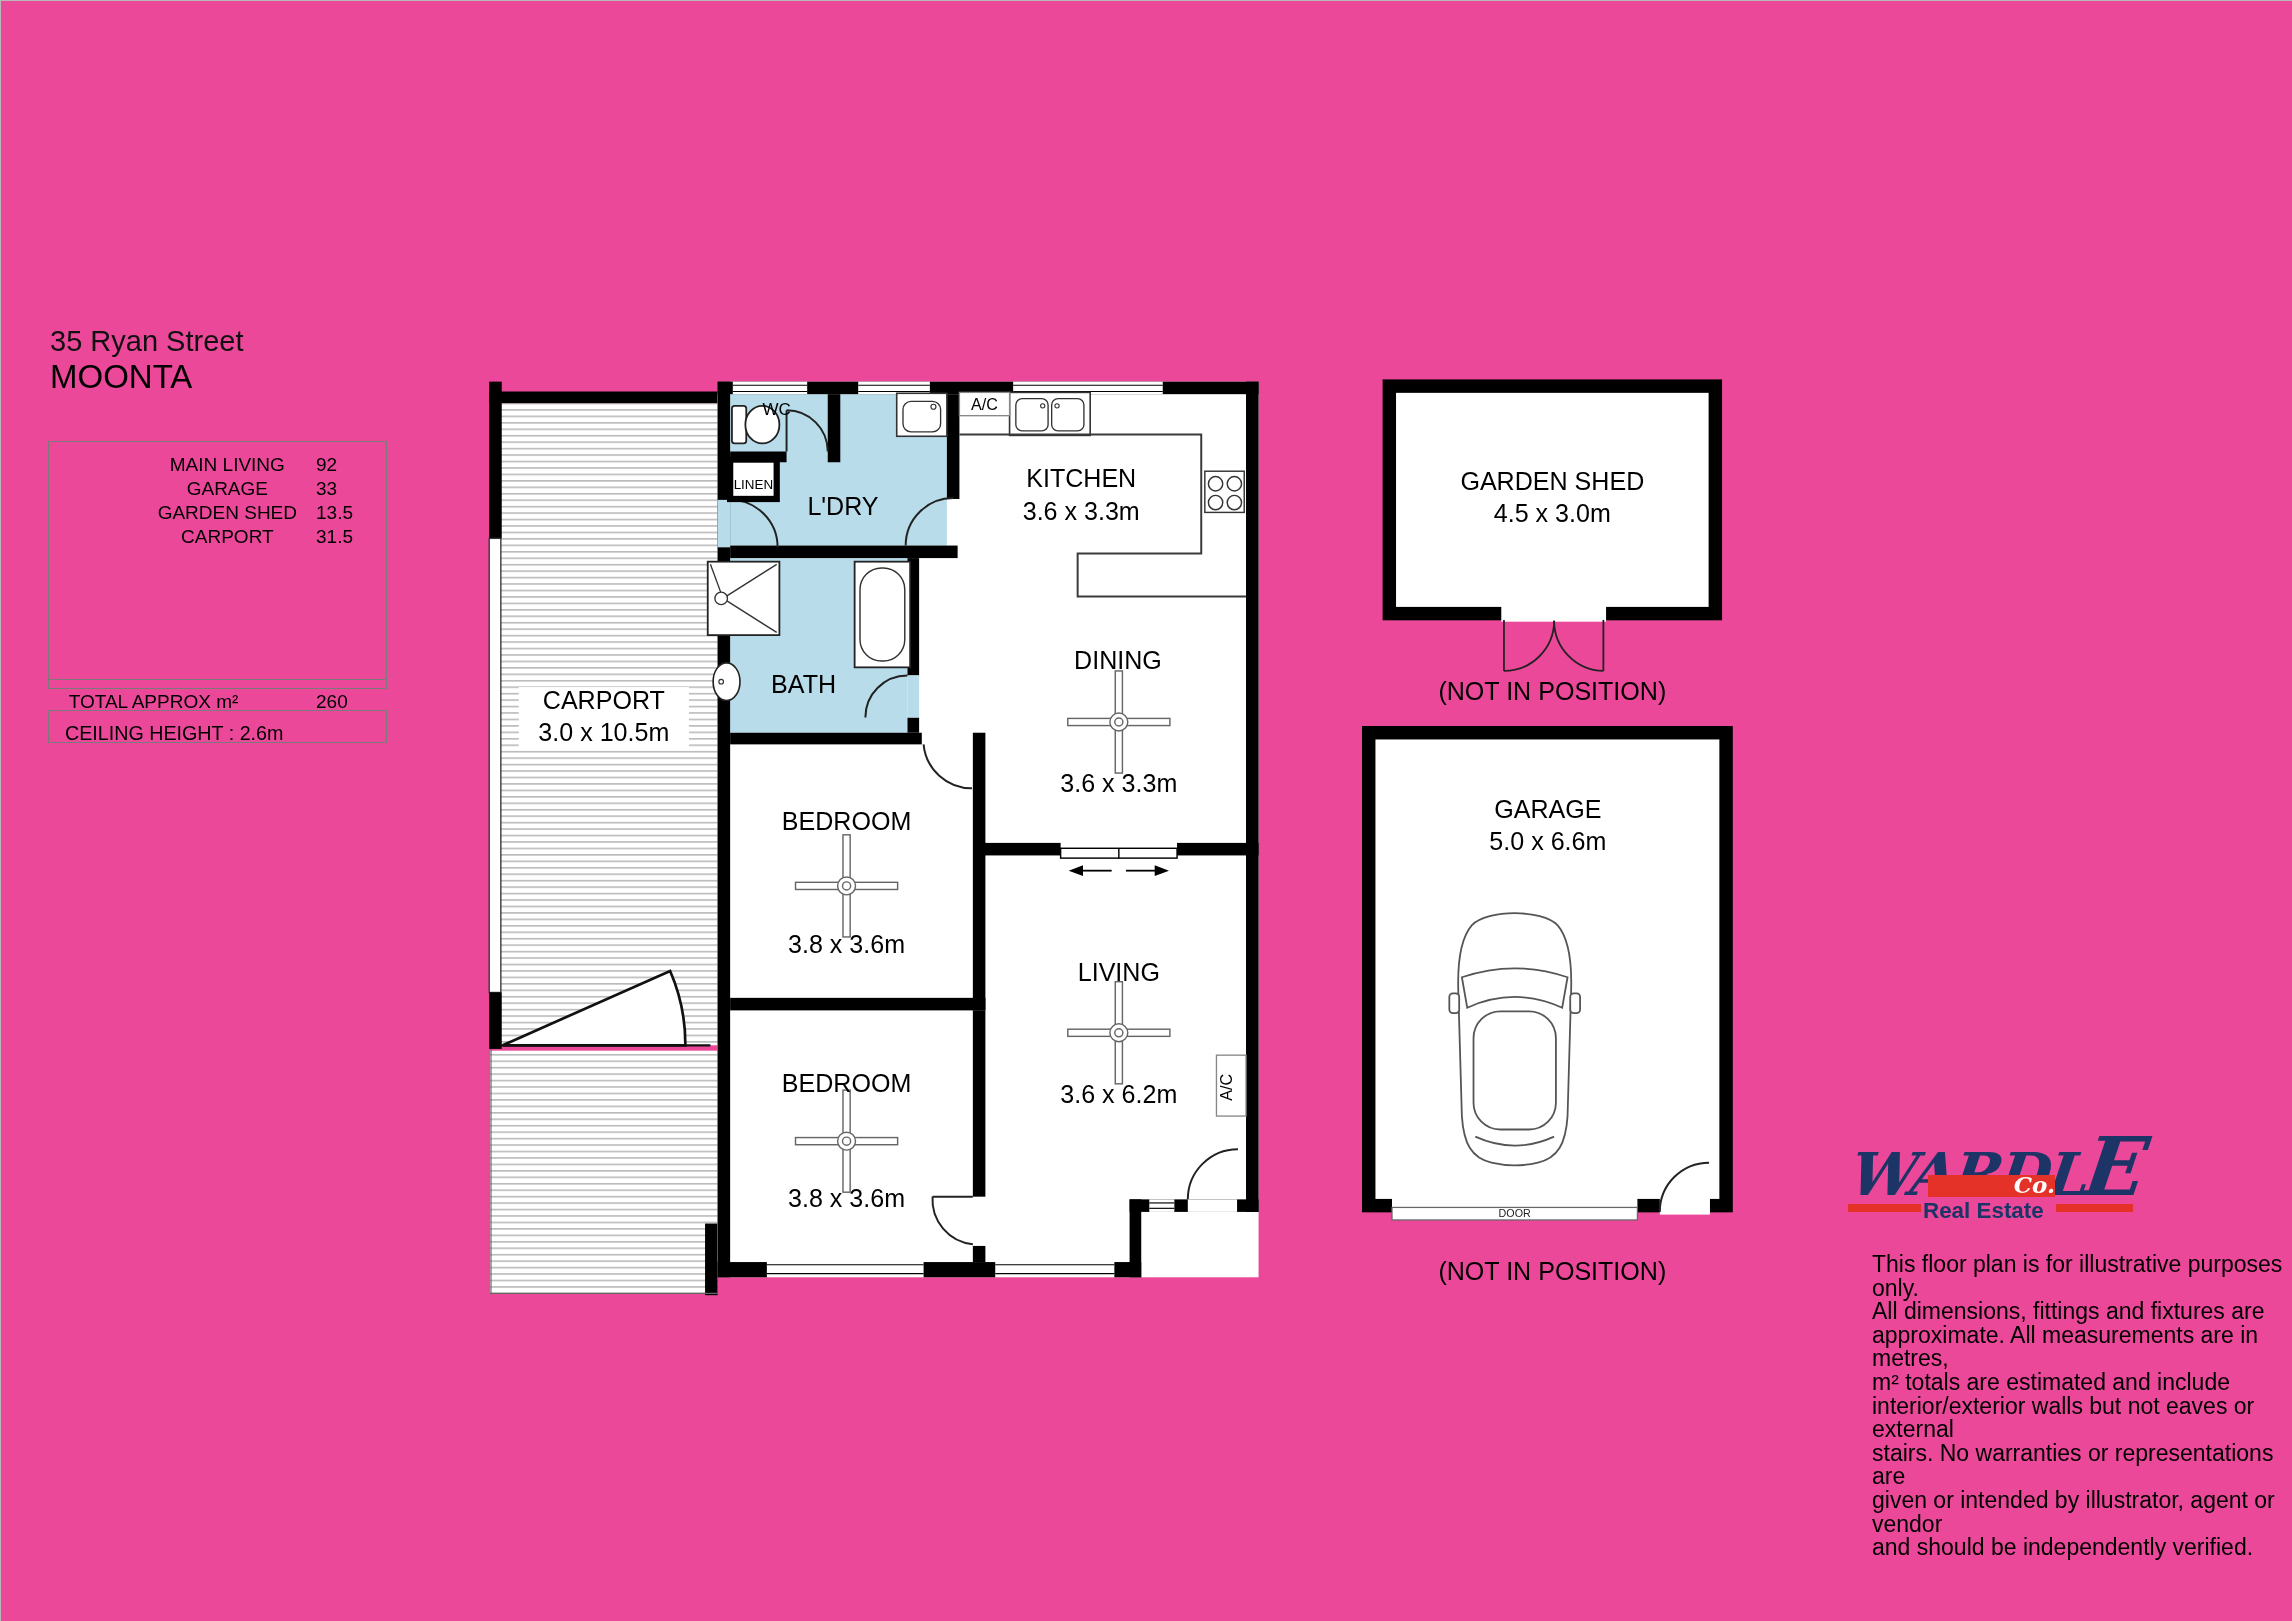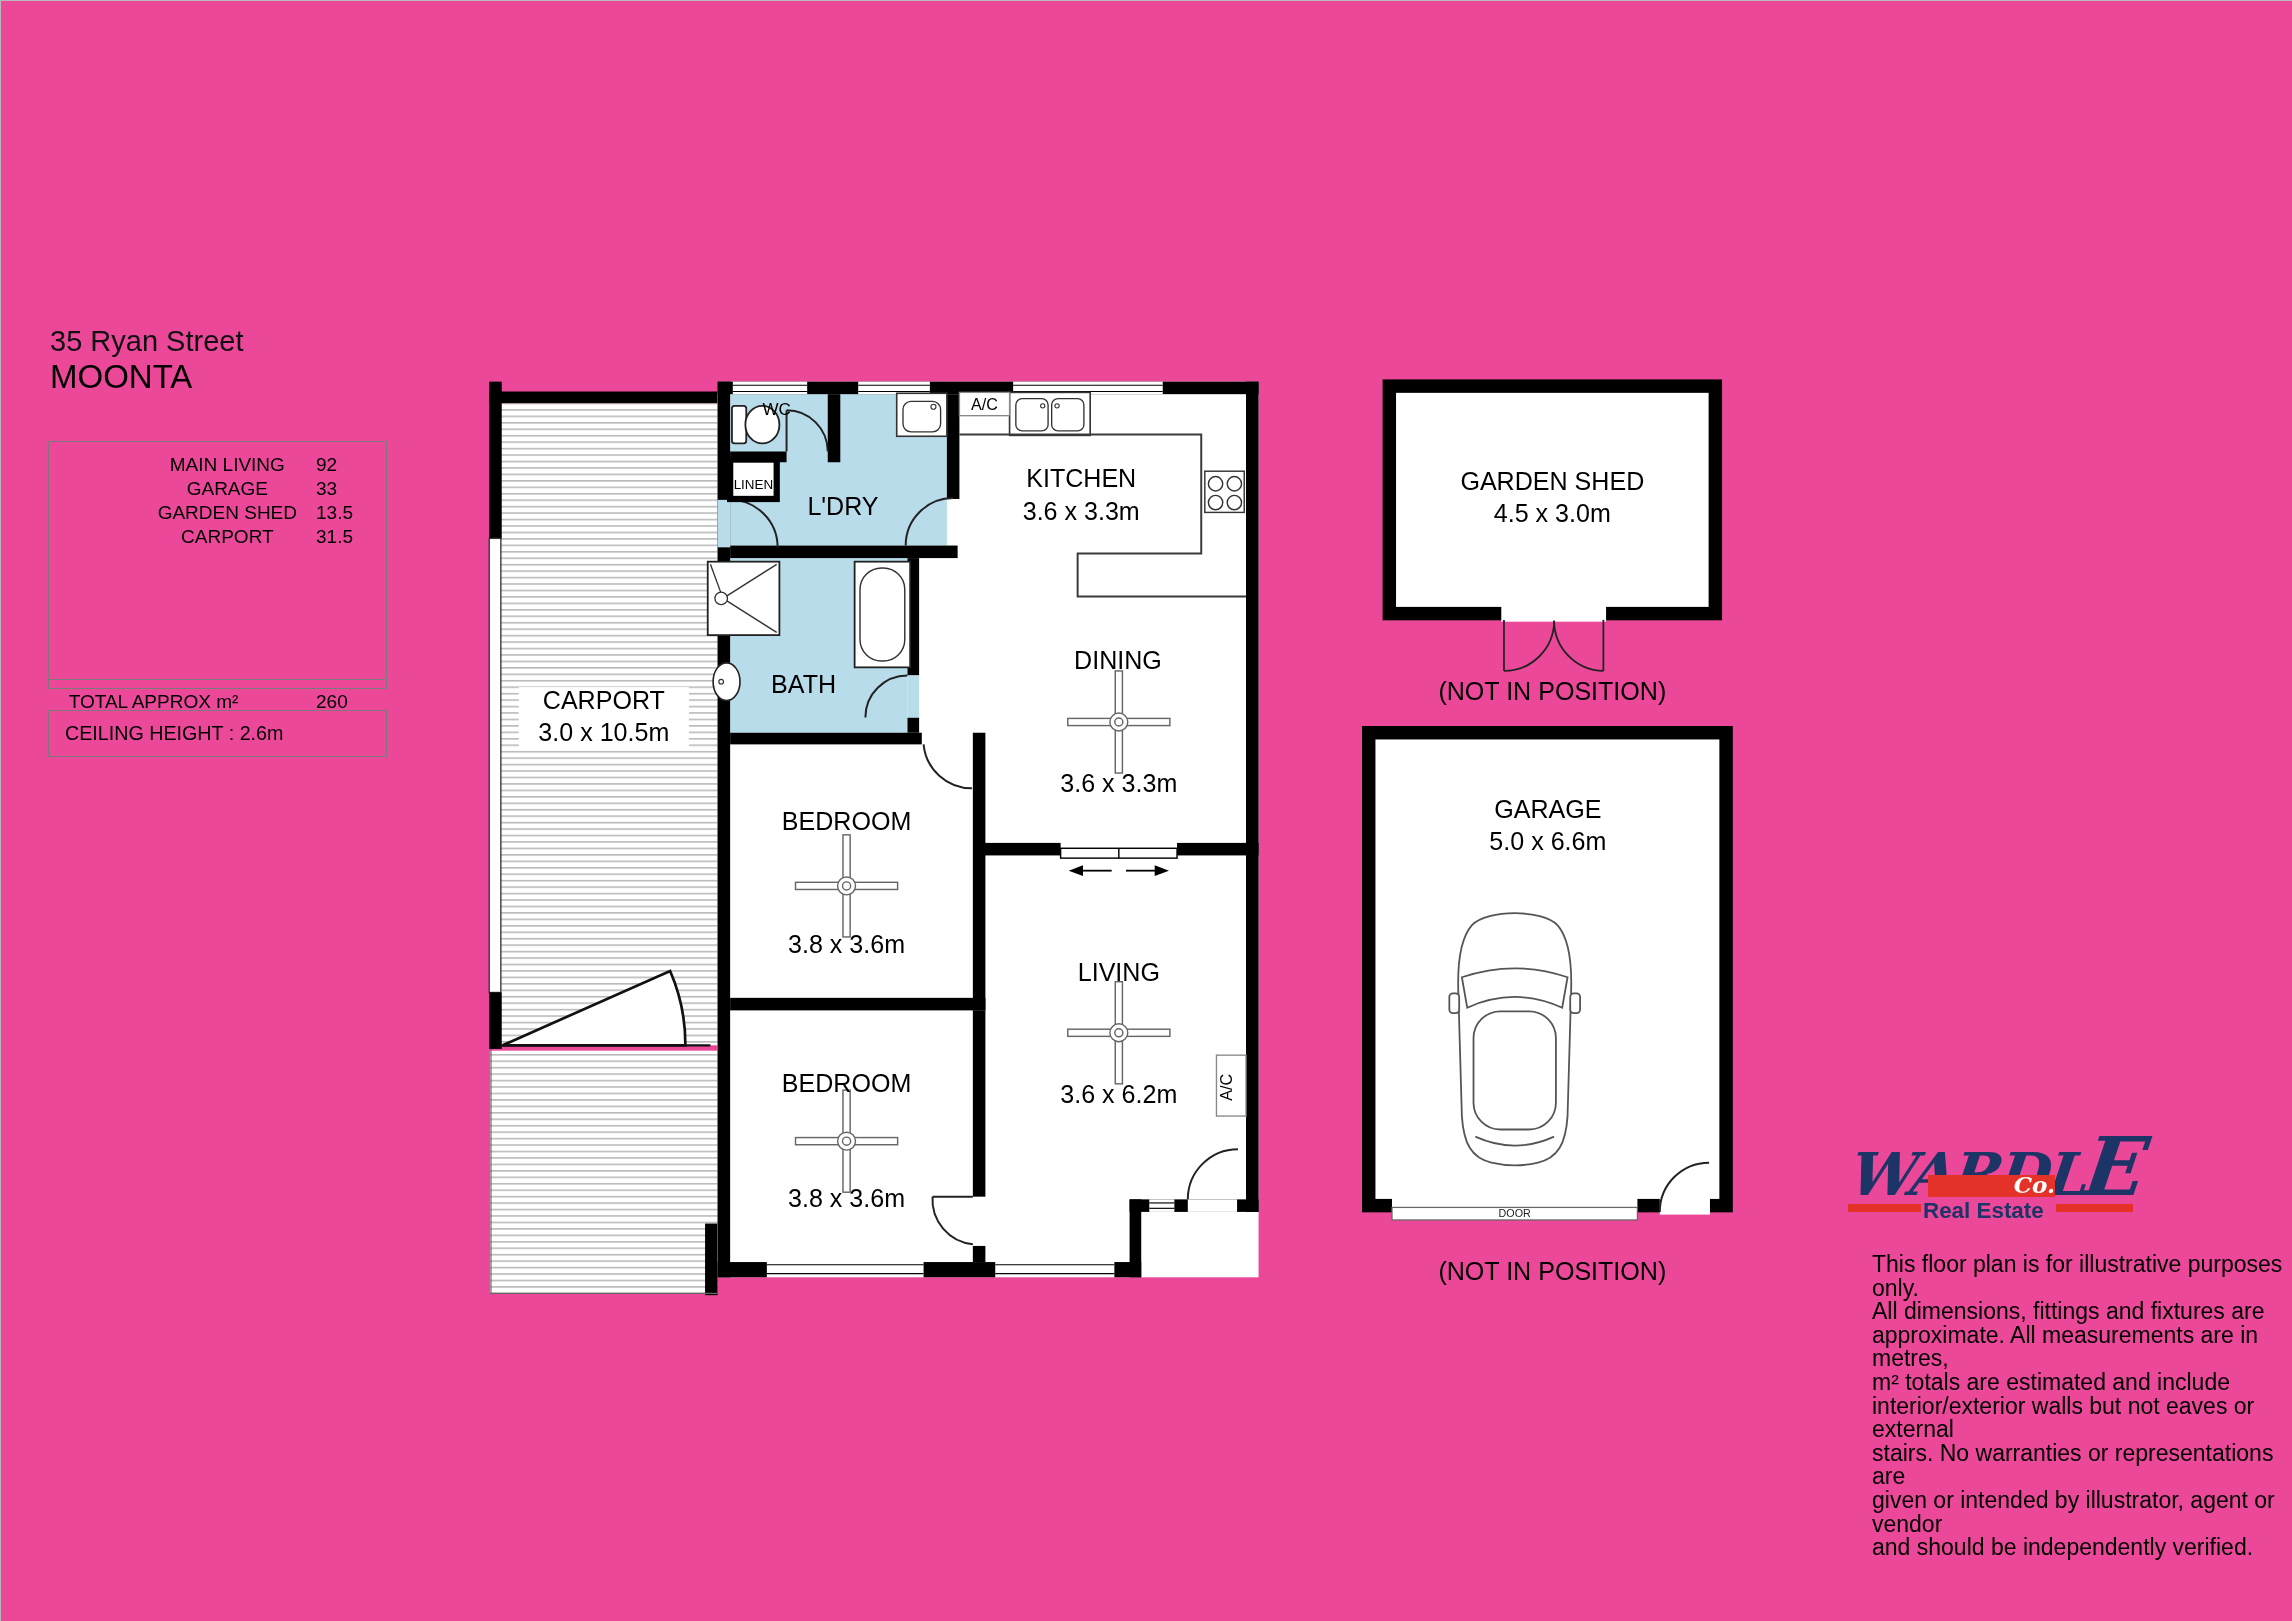--- a/index.html
+++ b/index.html
@@ -14,21 +14,21 @@
   .addr .street{font-size:29px;color:#111;}
   .addr .suburb{font-size:33px;font-weight:normal;color:#000;margin-top:0;}
   
   .areabox{left:47px;top:440px;width:339px;height:248px;border:1.3px solid #7a7a7a;box-sizing:border-box;font-size:19px;}
   .areabox .rows{padding-top:11.6px;}
   .arow{position:relative;height:24px;padding-left:19.7px;text-align:center;}
   .aval{position:absolute;left:267px;top:0;}
   .atotal{position:absolute;left:0;right:0;top:201px;bottom:0;border-top:1.3px solid #7a7a7a;padding:10.7px 0 0 19.7px;margin-top:36px;}
   .atotal .aval{top:10.7px;}
   
-  .ceilbox{left:47px;top:709px;width:339px;height:47px;border:1.3px solid #7a7a7a;box-sizing:border-box;
+  .ceilbox{left:47px;top:709px;width:339px;height:33px;border:1.3px solid #7a7a7a;box-sizing:border-box;
     font-size:19.7px;line-height:45px;padding-left:16px;}
   
   .plansvg{left:0;top:0;}
   text{font-family:"Liberation Sans",sans-serif;}
   .t-room{font-size:28px;fill:#000;text-anchor:middle;}
   .t-sm{font-size:19px;fill:#000;text-anchor:middle;}
   .t-xs{font-size:15px;fill:#000;text-anchor:middle;}
   .t-ac{font-size:18px;fill:#000;text-anchor:middle;}
   .t-door{font-size:12px;fill:#222;text-anchor:middle;}
   

